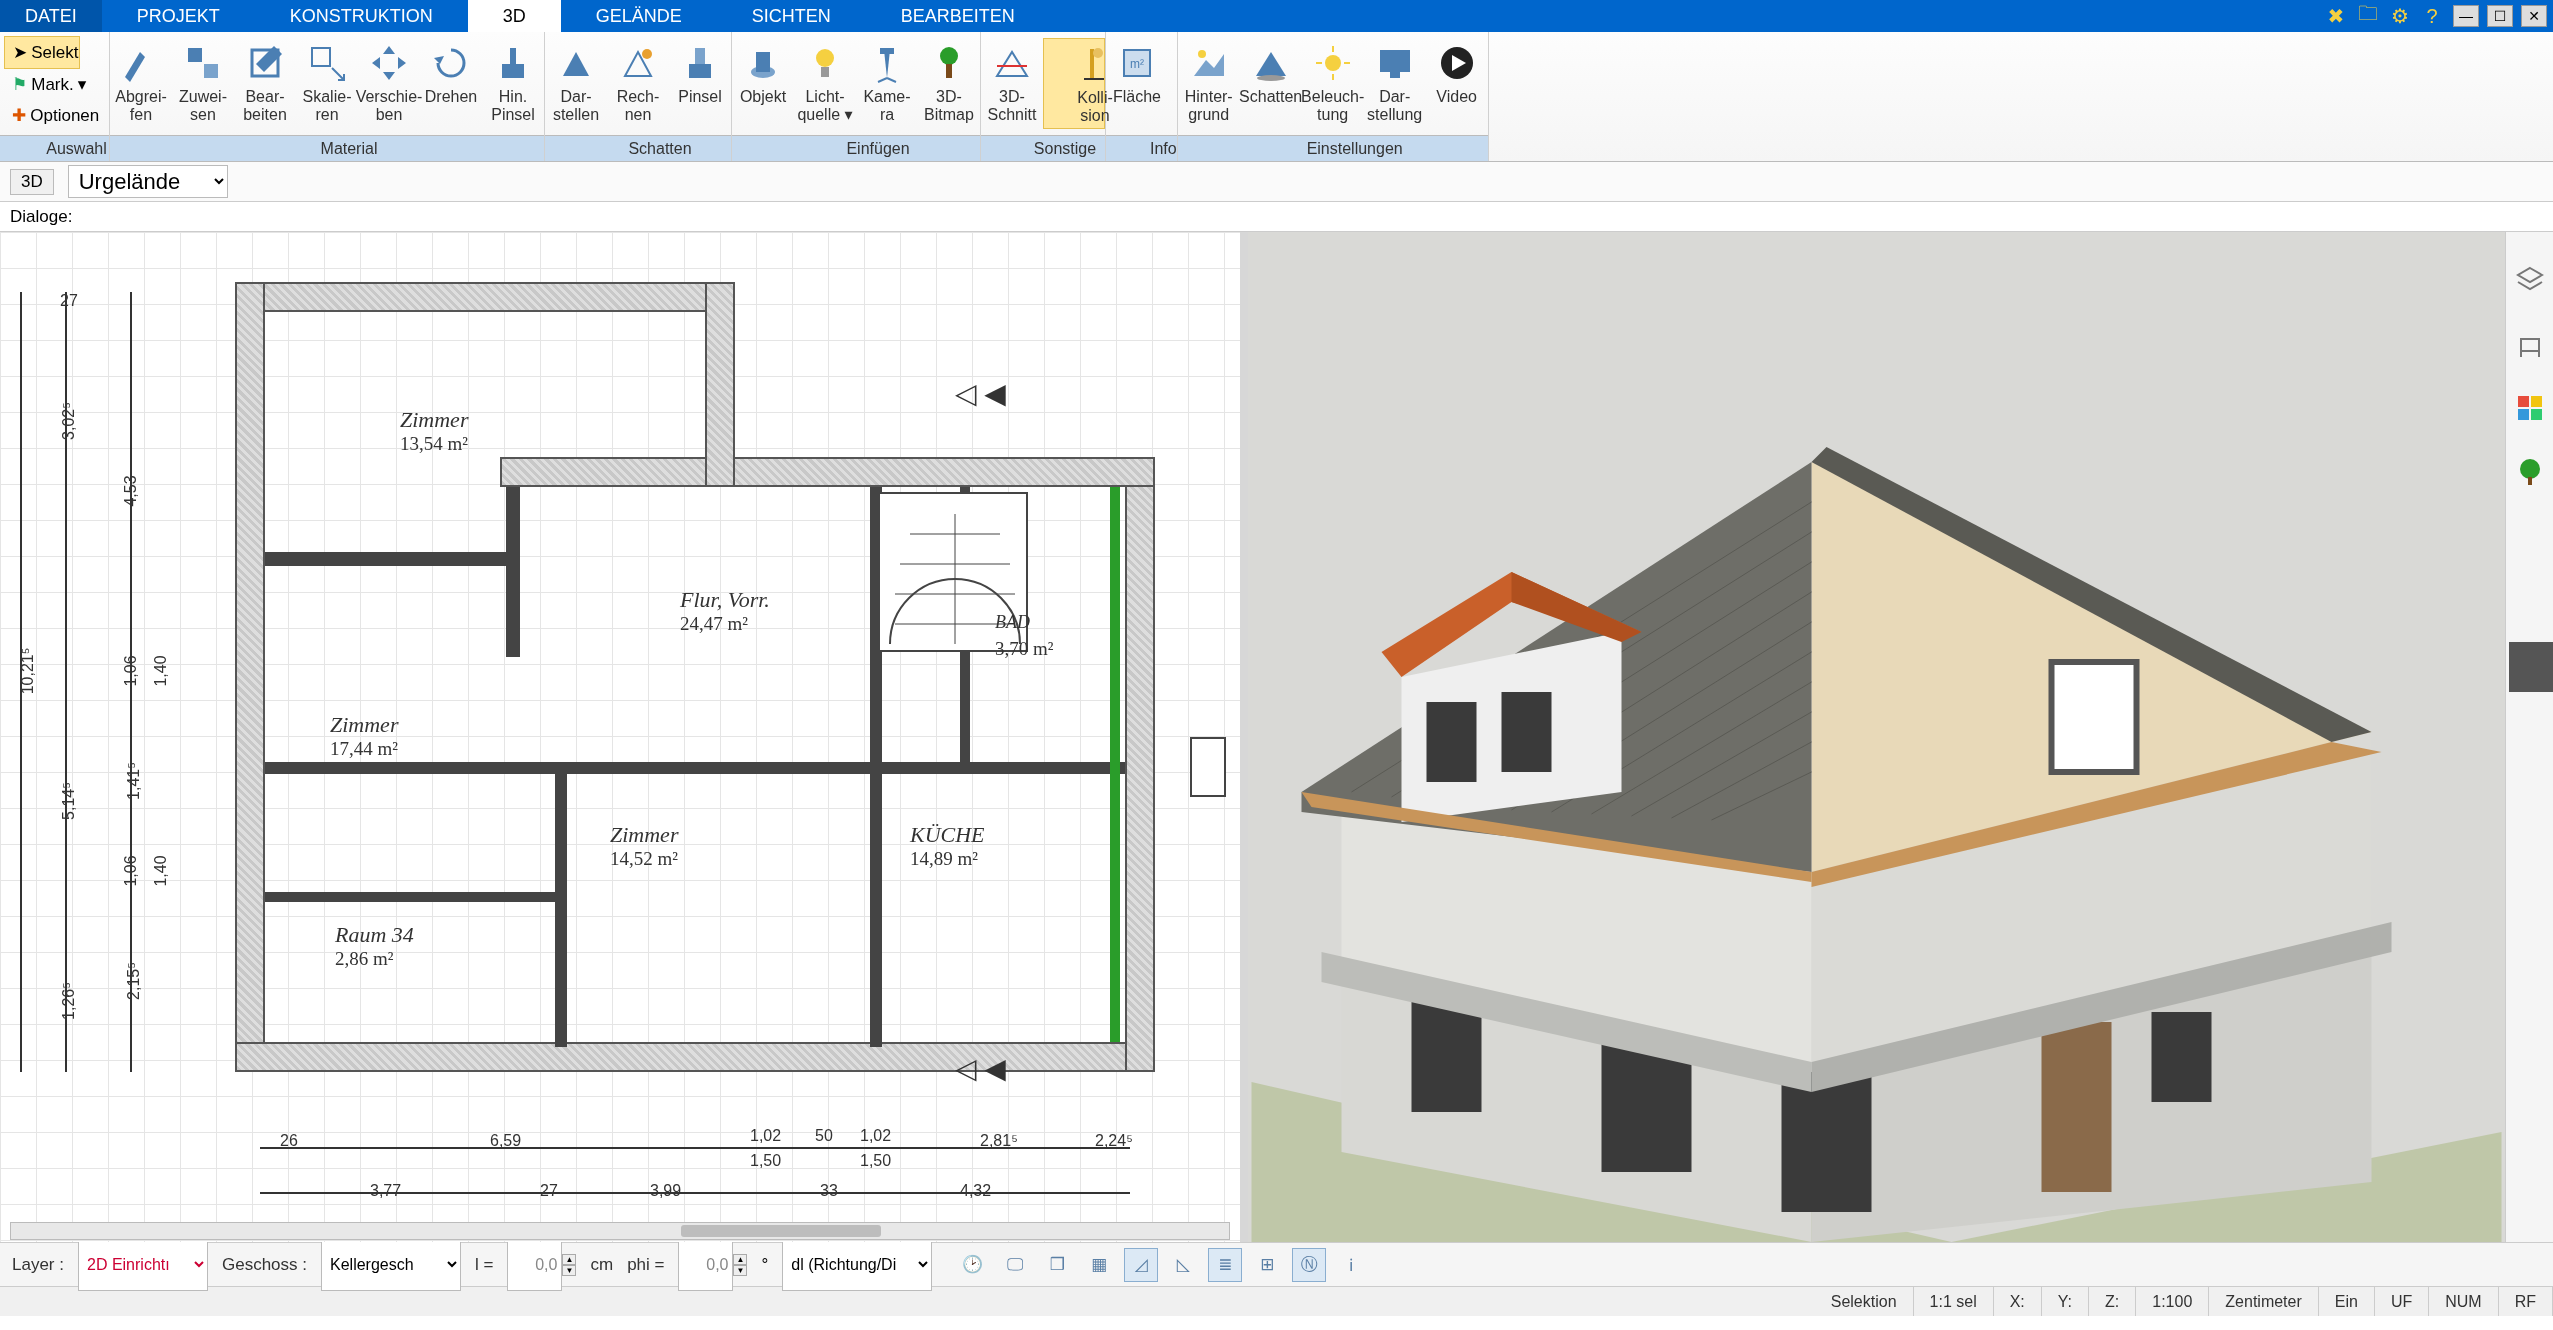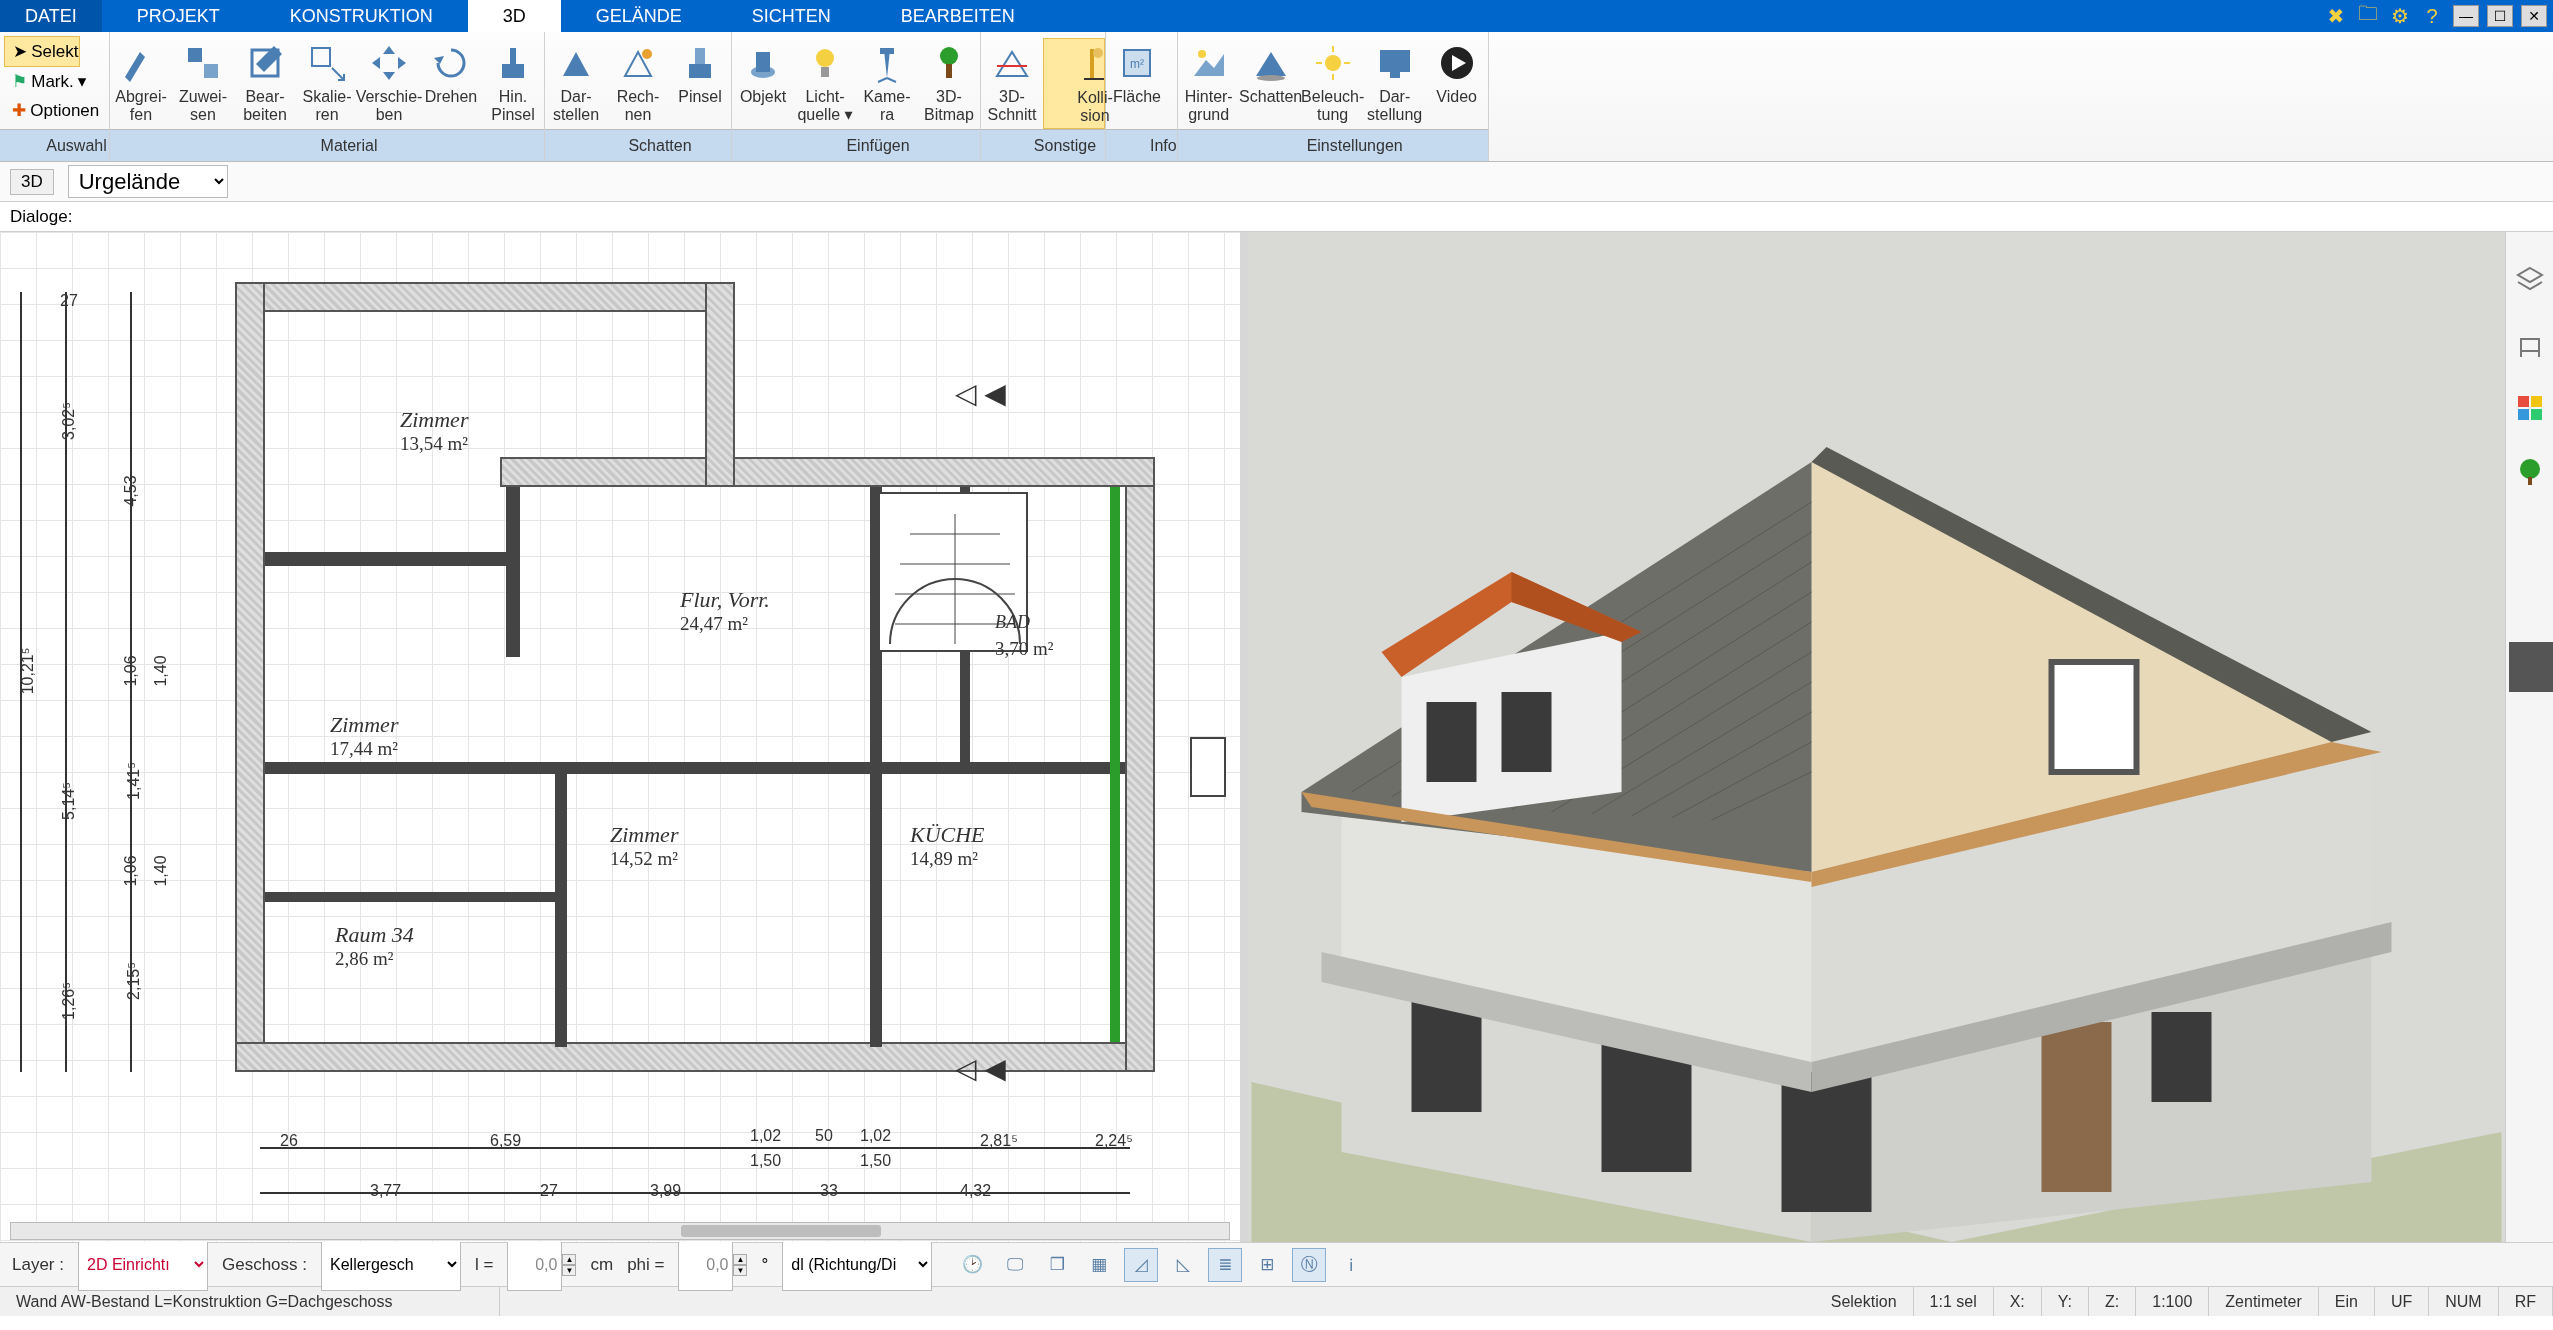--- a/index.html
+++ b/index.html
@@ -17,21 +17,21 @@
 
 .ribbon { height: 130px; background: linear-gradient(#fdfdfd, #f5f5f5); border-bottom: 1px solid #bbb; display: flex; }
 .ribbon-left-item { flex: 1; display: flex; align-items: center; padding-left: 8px; font-size: 17px; gap: 4px; }
 .ribbon-left-item.sel { background: #ffe8a0; border: 1px solid #e5c050; }
 .ribbon-group { display: flex; flex-direction: column; border-right: 1px solid #d0d0d0; }
 .ribbon-tools { flex: 1; display: flex; align-items: flex-start; padding-top: 6px; }
 .ribbon-tool { width: 62px; display: flex; flex-direction: column; align-items: center; gap: 4px; cursor: pointer; padding: 4px 2px; }
 .ribbon-tool.active { background: #ffe8a0; border: 1px solid #e5c050; padding-left: 44px; }
 .ribbon-tool-icon { width: 42px; height: 42px; display: flex; align-items: center; justify-content: center; color: #4b7fb3; }
 .ribbon-tool-label { font-size: 16px; text-align: center; line-height: 1.1; color: #333; }
-.ribbon-group-label { height: 32px; background: #c5daef; display: flex; align-items: center; justify-content: center; font-size: 16px; color: #333; border-top: 1px solid #bbb; padding-left: 44px; }
+.ribbon-group-label { height: 26px; background: #c5daef; display: flex; align-items: center; justify-content: center; font-size: 16px; color: #333; border-top: 1px solid #bbb; padding-left: 44px; }
 
 
 .subbar { height: 40px; background: #fafafa; border-bottom: 1px solid #ccc; display: flex; align-items: center; padding-left: 10px; gap: 14px; }
 .subbar .badge { padding: 2px 10px; border: 1px solid #bbb; background: #f0f0f0; font-size: 17px; }
 .subbar select { font-size: 22px; padding: 2px 30px 2px 6px; border: 1px solid #bbb; background: #fff; }
 .dialoge-bar { height: 30px; background: #fff; border-bottom: 1px solid #ccc; padding-left: 10px; display: flex; align-items: center; font-size: 17px; }
 
 
 .main { position: relative; height: 1010px; display: flex; }
 .view2d { width: 1240px; height: 100%; position: relative; background: #fff; overflow: hidden; }
@@ -572,21 +572,20 @@
     <div class="tb-icon active">◿</div>
     <div class="tb-icon">◺</div>
     <div class="tb-icon active">≣</div>
     <div class="tb-icon">⊞</div>
     <div class="tb-icon active">Ⓝ</div>
     <div class="tb-icon">ℹ</div>
   </div>
 </div>
 
 <div class="statusbar">
-  <div class="cell" style="flex:0 0 auto;min-width:500px">Wand AW-Bestand L=Konstruktion G=Dachgeschoss</div>
   <div class="gap"></div>
   <div class="cell">Selektion</div>
   <div class="cell">1:1 sel</div>
   <div class="cell">X:</div>
   <div class="cell">Y:</div>
   <div class="cell">Z:</div>
   <div class="cell">1:100</div>
   <div class="cell">Zentimeter</div>
   <div class="cell">Ein</div>
   <div class="cell">UF</div>

